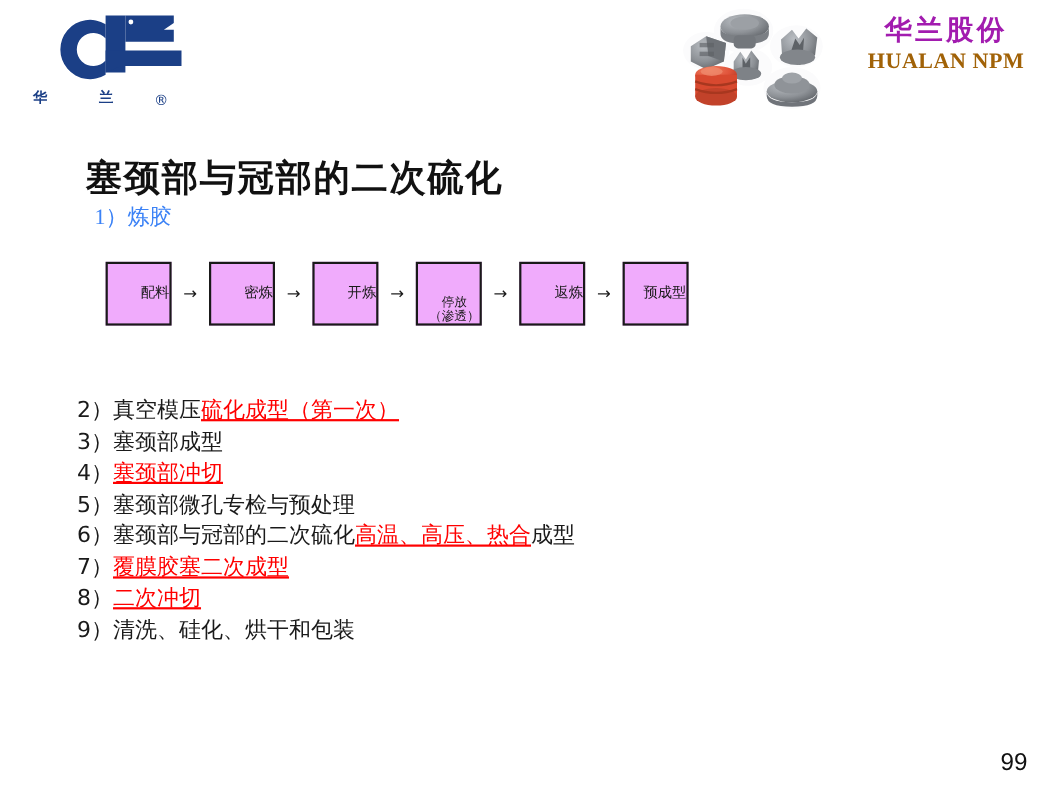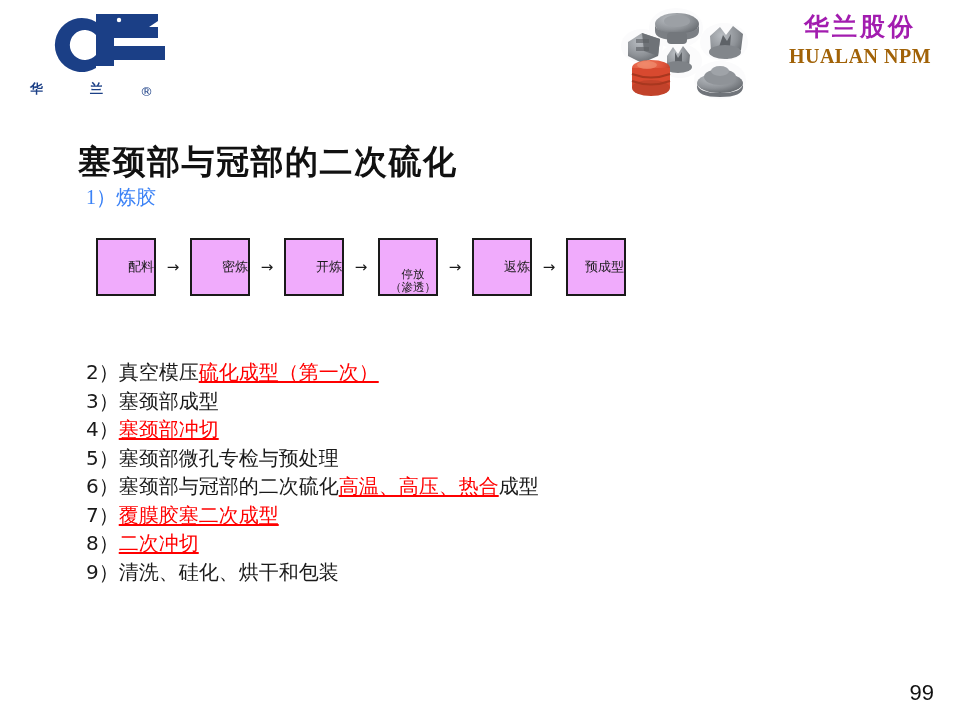--- a/index.html
+++ b/index.html
@@ -155,21 +155,21 @@
     text-align: center;
     font-family: "DejaVu Sans", sans-serif;
     font-size: 15px;
     color: #1a1a1a;
     line-height: 1;
   }
 
   
   #steps-list {
     position: absolute;
-    left: 86px;
+    left: 70px;
     top: 358px;
     width: 700px;
   }
   .step-row {
     font-family: "DejaVu Sans", sans-serif;
     font-size: 20px;
     color: #1a1a1a;
     line-height: 28.5px;
     white-space: nowrap;
   }

